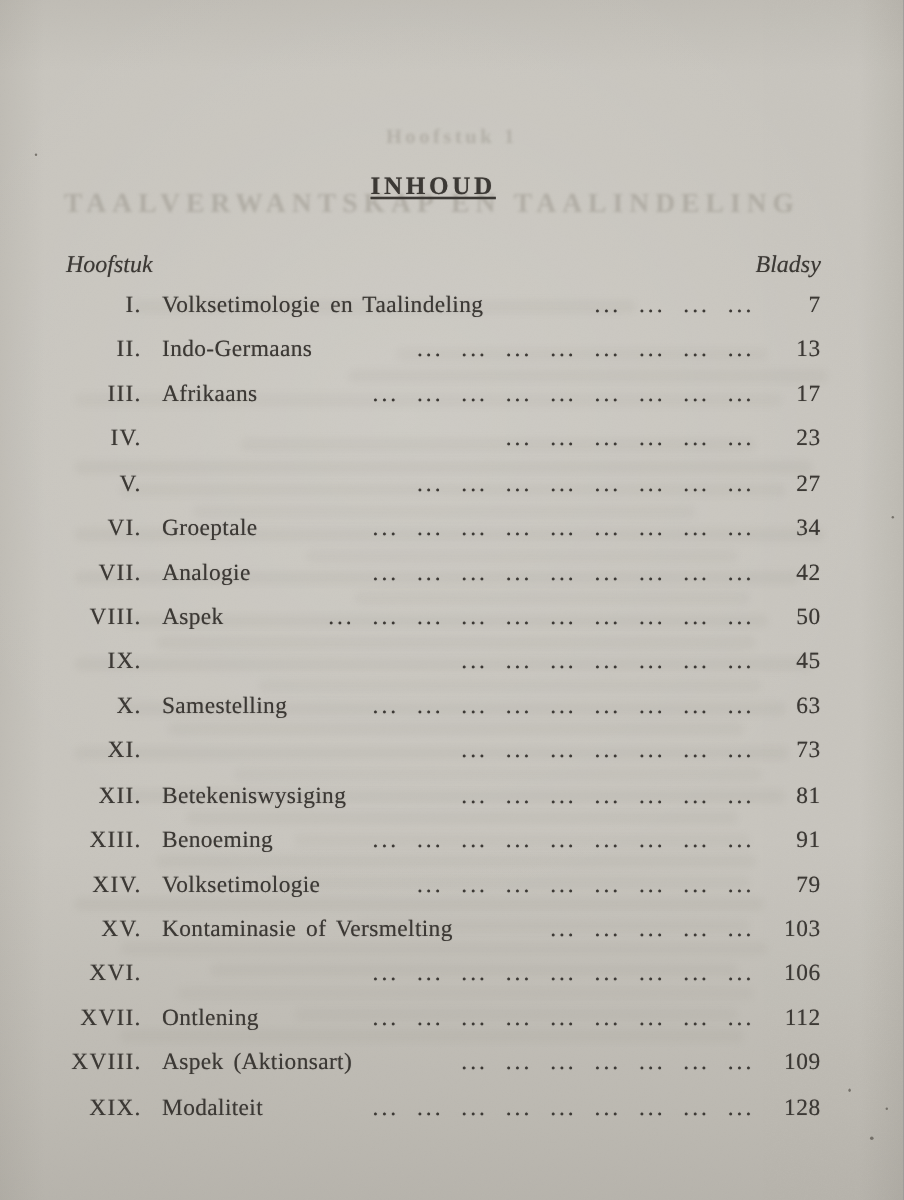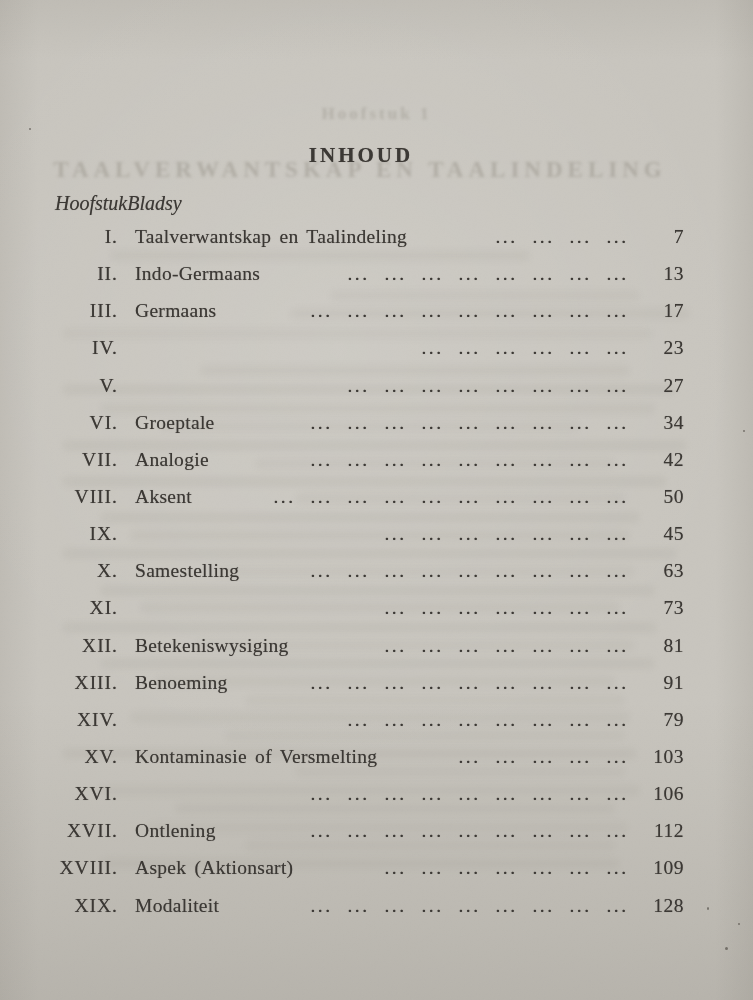--- a/index.html
+++ b/index.html
@@ -17,22 +17,22 @@
   }
   .bleed{position:absolute;inset:0;pointer-events:none;}
   .stripe{position:absolute;height:11px;border-radius:6px;filter:blur(3px);background:#7e7a6f;}
   .ghost-line{position:absolute;white-space:nowrap;color:#837e73;filter:blur(1.4px);font-weight:bold;}
   .ghost-chapter{top:104px;left:0;width:753px;text-align:center;font-size:17px;letter-spacing:3px;opacity:.32;}
   .ghost-title{top:157px;left:45px;width:630px;text-align:center;font-size:23px;letter-spacing:5px;opacity:.36;}
   .speck{position:absolute;background:#55514a;border-radius:50%;opacity:.7;}
   .grain{position:absolute;inset:0;opacity:.45;pointer-events:none;}
   .content{position:absolute;inset:0;text-shadow:0 0 .7px rgba(54,50,45,.55);}
   .cols{margin-left:38px;width:646px;}
-  .inhoud{margin:143px 0 0 0;text-align:center;font-size:21px;font-weight:bold;letter-spacing:3px;}
-  .header-row{display:flex;margin-top:24px;font-style:italic;font-size:20px;padding-left:17px;}
+  .inhoud{margin:143px 0 0 0;text-align:center;font-size:21px;font-weight:bold;letter-spacing:3px;text-decoration:underline;}
+  .header-row{display:flex;justify-content:space-between;margin-top:42px;font-style:italic;font-size:20px;padding-left:17px;}
   .toc{margin-top:3px;}
   .toc-row{display:flex;align-items:baseline;height:37.15px;line-height:37.15px;font-size:19.5px;}
   .roman{width:80px;text-align:right;letter-spacing:1px;flex:none;}
   .title{margin-left:17px;word-spacing:3px;letter-spacing:.3px;white-space:nowrap;}
   .dots{flex:1;display:flex;justify-content:flex-end;overflow:hidden;min-width:0;}
   .dotg{width:37px;text-align:center;letter-spacing:2.5px;flex:none;}
   .pagenum{width:48px;text-align:right;flex:none;letter-spacing:.5px;}
 </style>
 </head>
 <body>
@@ -86,21 +86,21 @@
   <div class="content">
     <div class="cols">
       <div class="inhoud">INHOUD</div>
       <div class="header-row">
         <span>Hoofstuk</span>
         <span>Bladsy</span>
       </div>
       <div class="toc">
           <div class="toc-row">
             <span class="roman">I.</span>
-            <span class="title">Taalverwantskap en Taalindeling</span>
+            <span class="title">Volksetimologie en Taalindeling</span>
             <span class="dots">
               <span class="dotg">...</span>
               <span class="dotg">...</span>
               <span class="dotg">...</span>
               <span class="dotg">...</span>
             </span>
             <span class="pagenum">7</span>
           </div>
           <div class="toc-row">
             <span class="roman">II.</span>
@@ -112,21 +112,21 @@
               <span class="dotg">...</span>
               <span class="dotg">...</span>
               <span class="dotg">...</span>
               <span class="dotg">...</span>
               <span class="dotg">...</span>
             </span>
             <span class="pagenum">13</span>
           </div>
           <div class="toc-row">
             <span class="roman">III.</span>
-            <span class="title">Germaans</span>
+            <span class="title">Afrikaans</span>
             <span class="dots">
               <span class="dotg">...</span>
               <span class="dotg">...</span>
               <span class="dotg">...</span>
               <span class="dotg">...</span>
               <span class="dotg">...</span>
               <span class="dotg">...</span>
               <span class="dotg">...</span>
               <span class="dotg">...</span>
               <span class="dotg">...</span>
@@ -186,21 +186,21 @@
               <span class="dotg">...</span>
               <span class="dotg">...</span>
               <span class="dotg">...</span>
               <span class="dotg">...</span>
               <span class="dotg">...</span>
             </span>
             <span class="pagenum">42</span>
           </div>
           <div class="toc-row">
             <span class="roman">VIII.</span>
-            <span class="title">Aksent</span>
+            <span class="title">Aspek</span>
             <span class="dots">
               <span class="dotg">...</span>
               <span class="dotg">...</span>
               <span class="dotg">...</span>
               <span class="dotg">...</span>
               <span class="dotg">...</span>
               <span class="dotg">...</span>
               <span class="dotg">...</span>
               <span class="dotg">...</span>
               <span class="dotg">...</span>
@@ -275,20 +275,21 @@
               <span class="dotg">...</span>
               <span class="dotg">...</span>
               <span class="dotg">...</span>
               <span class="dotg">...</span>
               <span class="dotg">...</span>
             </span>
             <span class="pagenum">91</span>
           </div>
           <div class="toc-row">
             <span class="roman">XIV.</span>
+            <span class="title">Volksetimologie</span>
             <span class="dots">
               <span class="dotg">...</span>
               <span class="dotg">...</span>
               <span class="dotg">...</span>
               <span class="dotg">...</span>
               <span class="dotg">...</span>
               <span class="dotg">...</span>
               <span class="dotg">...</span>
               <span class="dotg">...</span>
             </span>

